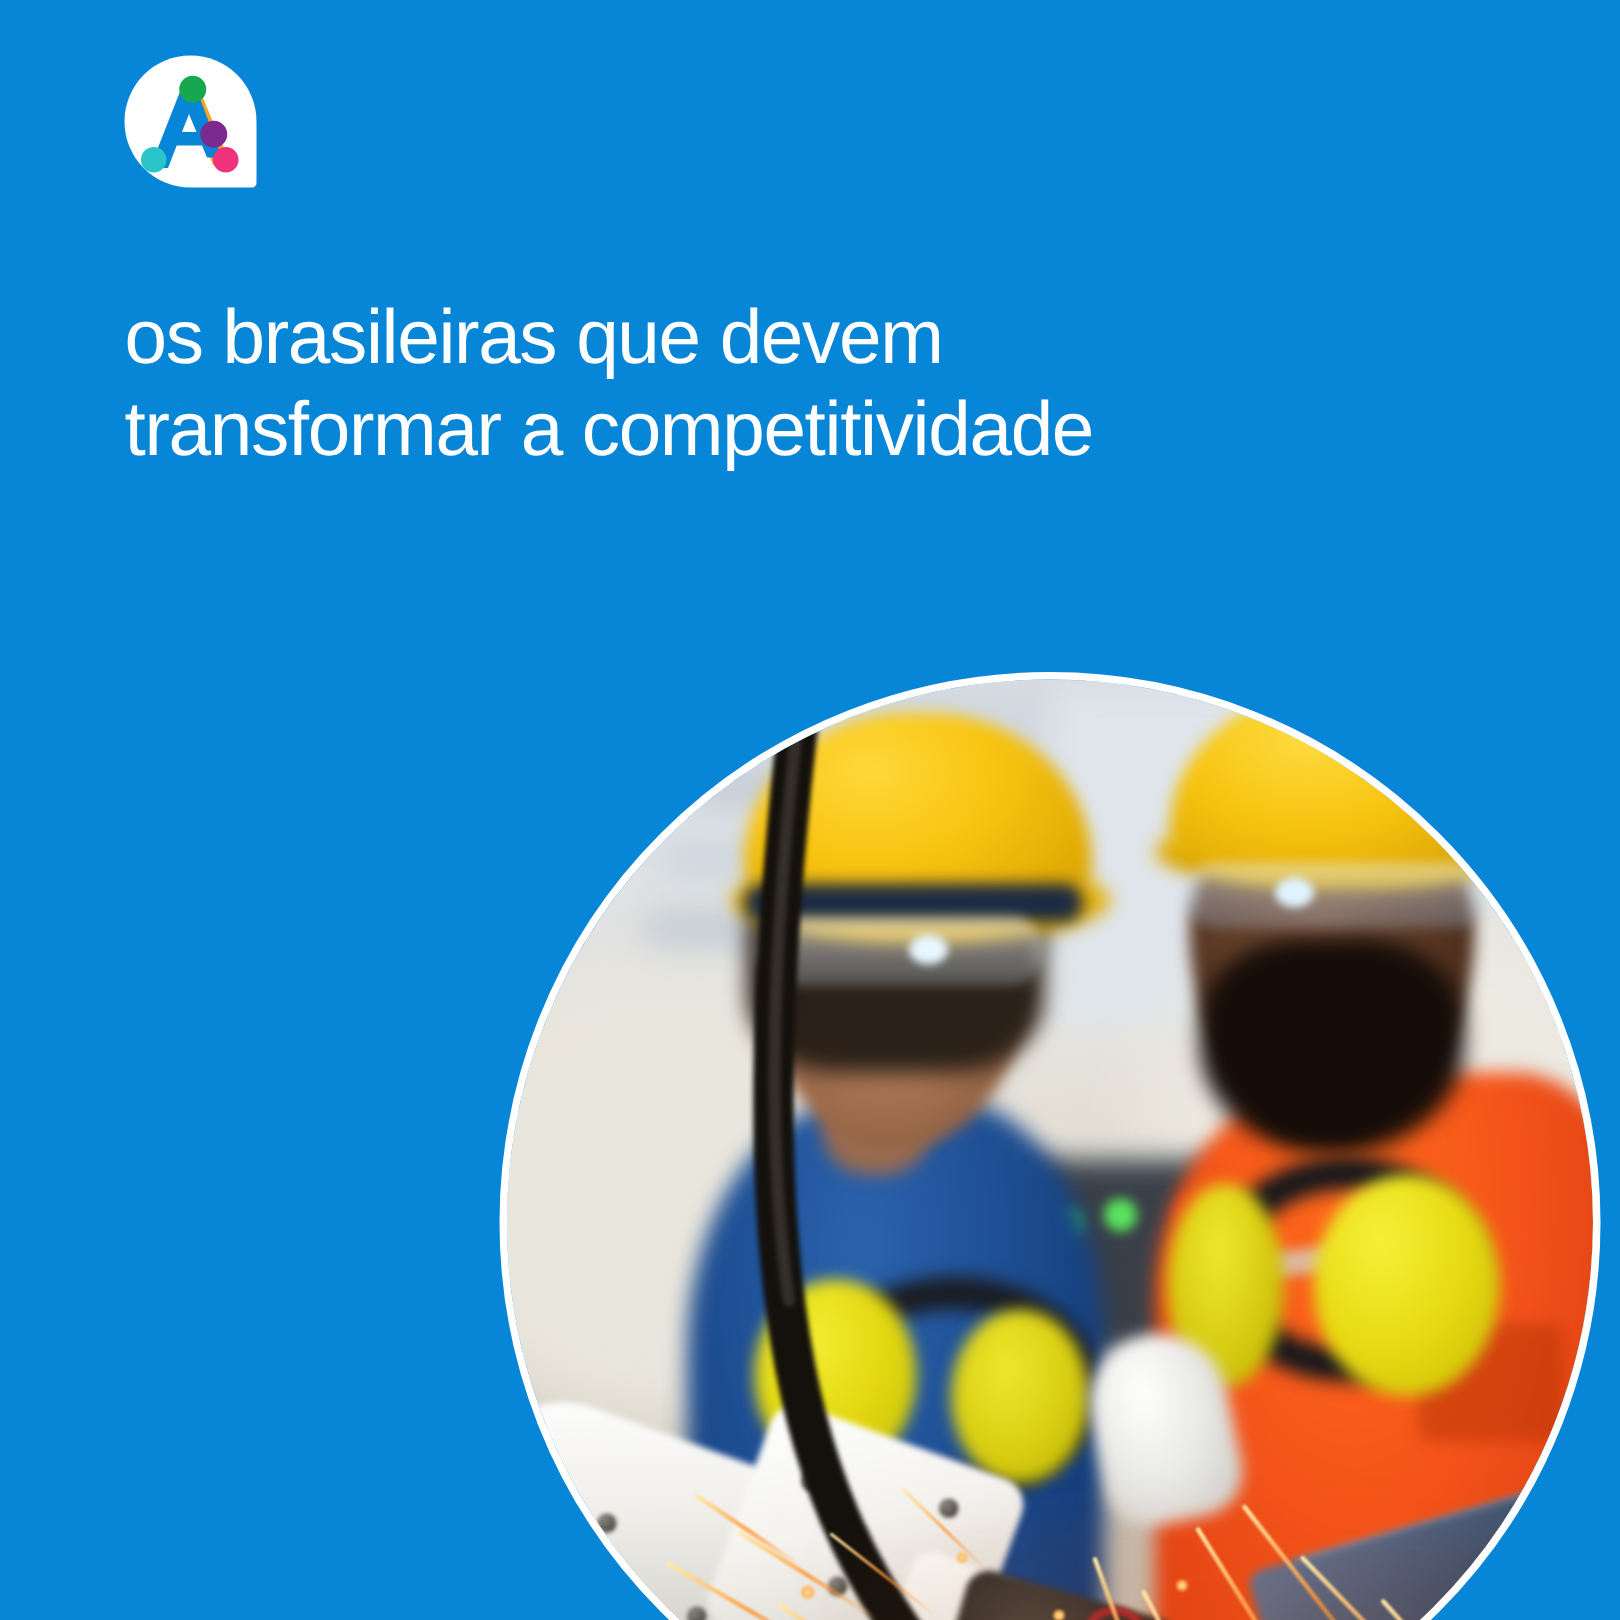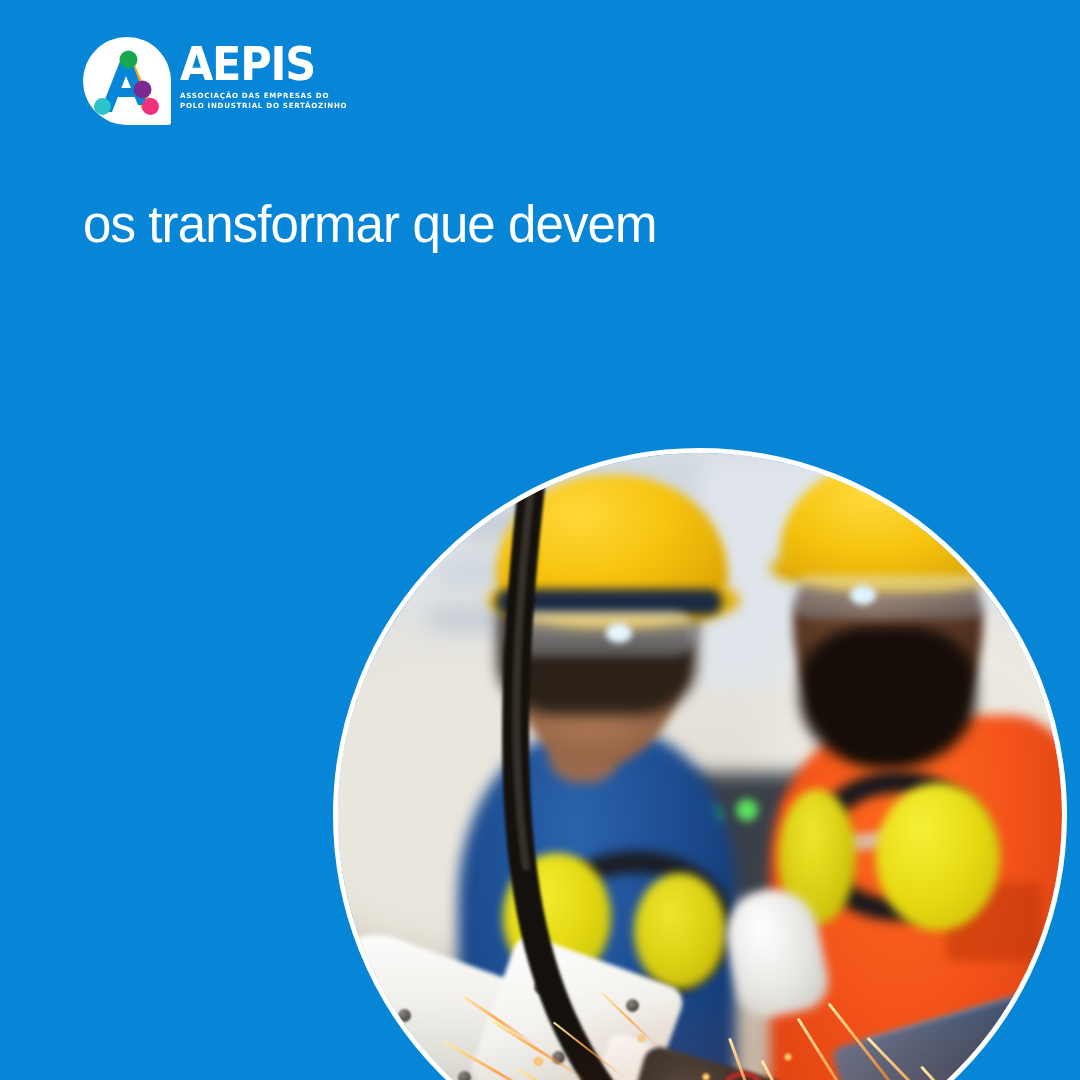--- a/index.html
+++ b/index.html
@@ -517,30 +517,26 @@
         <path d="M40 20 L18 76 L30 76 L44 40 L56 69 L66 69 L50 26 Z" fill="#0786d7"></path>
         <rect x="29" y="52" width="30" height="9" rx="4.5" fill="#0786d7"></rect>
 
         <circle cx="46.5" cy="23.5" r="9" fill="#17a84f"></circle>
         <circle cx="20.5" cy="70.5" r="8.5" fill="#2ac4c9"></circle>
         <circle cx="60.5" cy="53.5" r="9" fill="#7b2a8f"></circle>
         <circle cx="68.5" cy="70.5" r="8.5" fill="#f0317e"></circle>
       </svg>
     </div>
 
-    <div id="logo-wordmark">
-      <span class="logo-name">AEPIS</span>
-      <span class="logo-tagline">ASSOCIAÇÃO DAS EMPRESAS DO</span>
-      <span class="logo-tagline" style="margin-top:0">POLO INDUSTRIAL DO SERTÃOZINHO</span>
-    </div>
   </div>
 
   <div id="headline-block">
     <p id="subheadline">
-      <span class="sub-line">os transformar que devem</span>
+      <span class="sub-line">os brasileiras que devem</span>
+      <span class="sub-line">transformar a competitividade</span>
     </p>
   </div>
 
   <div id="photo-circle-wrap">
     <div id="photo-ring"></div>
 
     <div id="photo-clip">
       <div id="photo-scene">
 
         <div class="bg-streak" style="left:150px;top:10px;width:430px;height:30px;background:#cfd7df;"></div>

